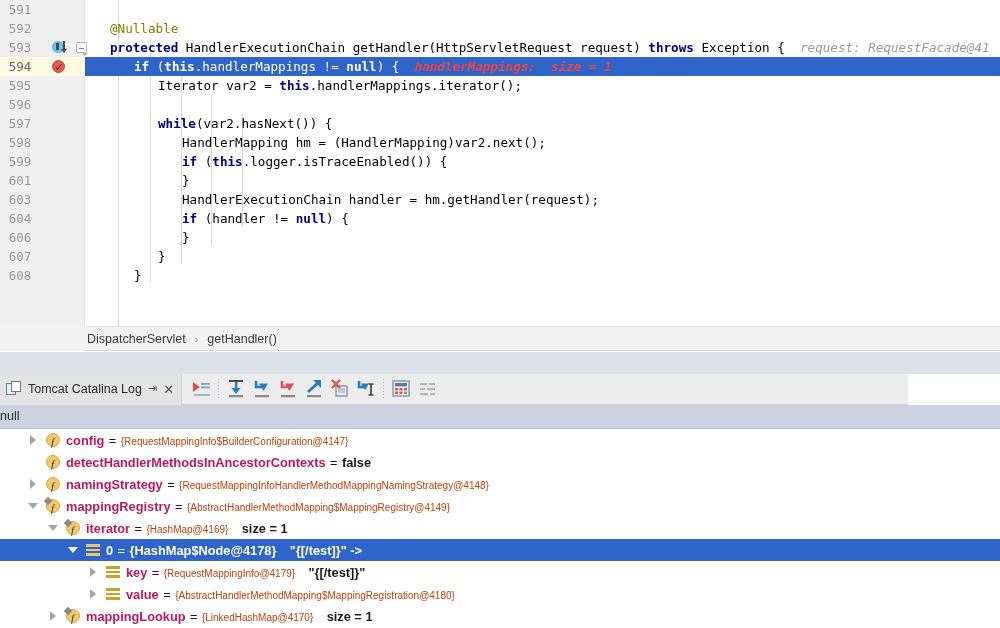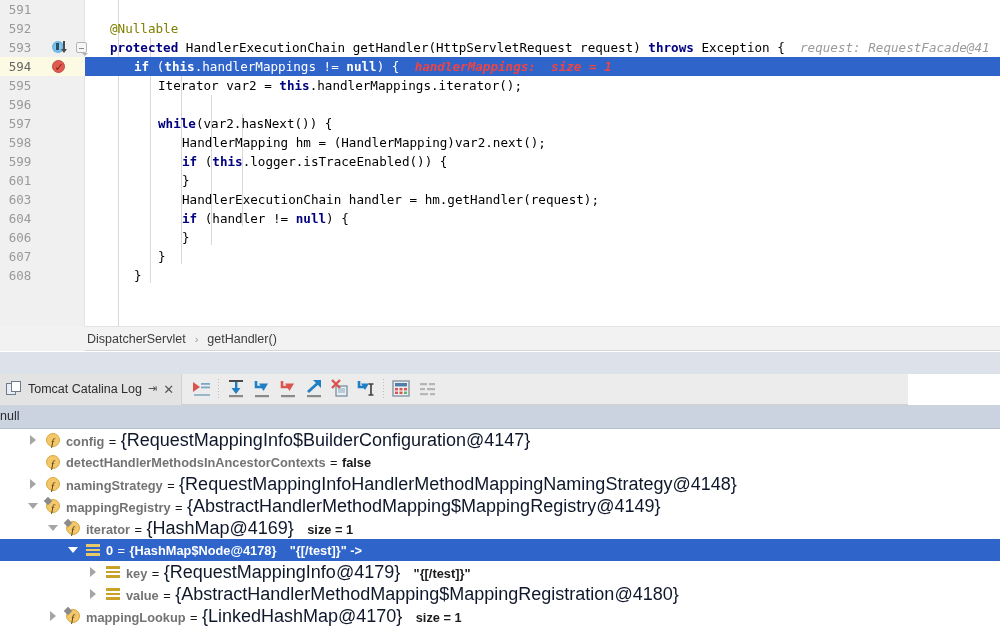--- a/index.html
+++ b/index.html
@@ -233,23 +233,23 @@
     position: absolute; top: 4px; width: 14px; height: 14px;
   }
   .ico-entry i {
     position: absolute; left: 0; width: 14px; height: 2.5px;
     background: #c9a227; display: block;
   }
   .ico-entry i:nth-child(1){ top: 1px; }
   .ico-entry i:nth-child(2){ top: 5.5px; }
   .ico-entry i:nth-child(3){ top: 10px; }
 
-  .vname { color: #737373; font-size: 12.8px; font-weight: bold; }
+  .vname { color: #be185d; font-size: 12.8px; font-weight: bold; }
   .veq   { color: #1a1a1a; font-size: 12.8px; }
-  .vval  { color: #0f172a; font-size: 18px; }
+  .vval  { color: #c2410c; font-size: 10px; }
   .vval-dark { color: #1a1a1a; font-size: 12.8px; font-weight: bold; }
   .vsize { color: #1a1a1a; font-size: 12.8px; font-weight: bold; margin-top: 16px; }
   .vrow.sel .vname, .vrow.sel .veq, .vrow.sel .vval,
   .vrow.sel .vval-dark, .vrow.sel .vsize { color: #ffffff; }
   .vrow.sel .ico-entry i { background: #e8c96a; }
 </style>
 </head>
 <body>
 
 <div id="app">

